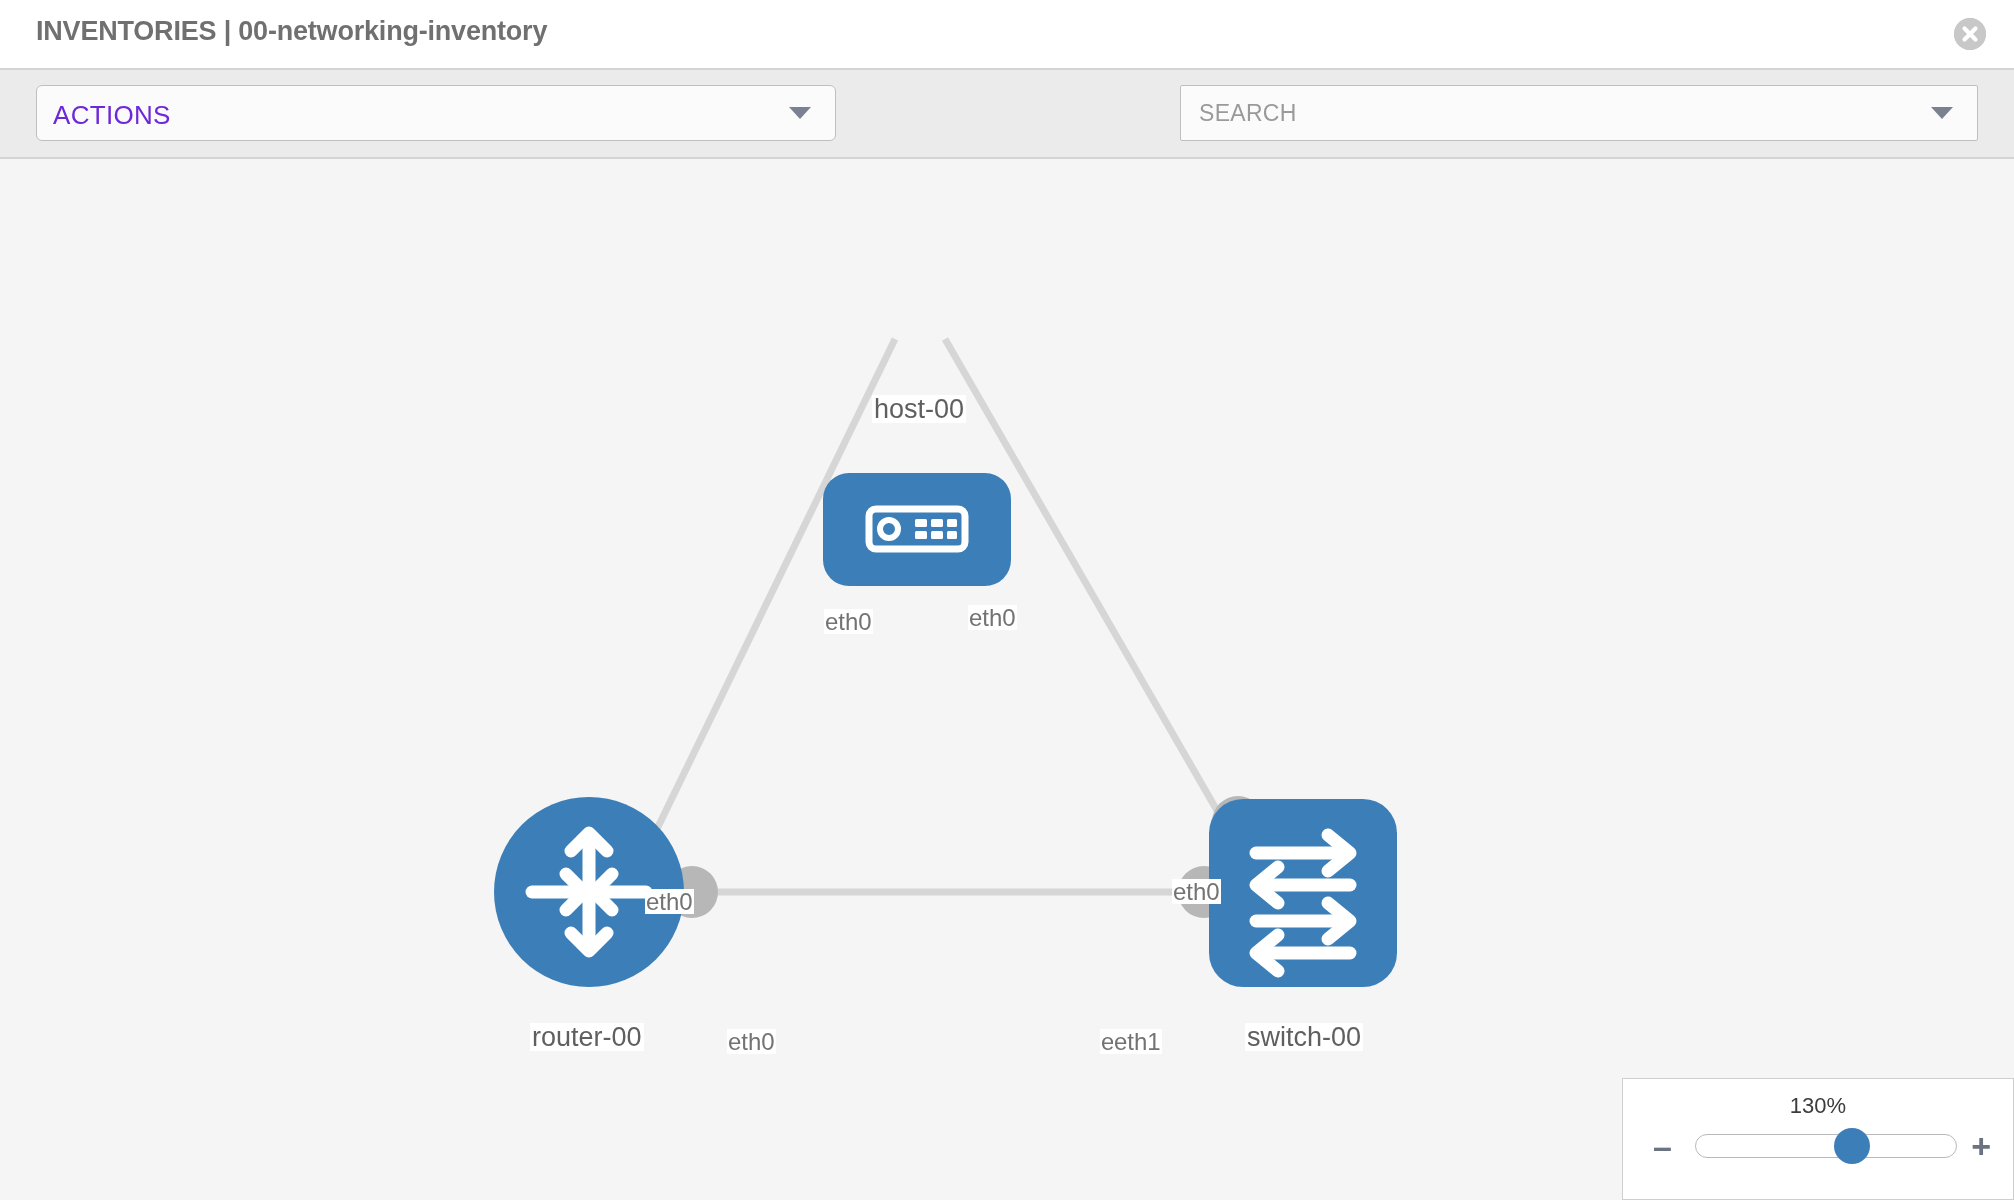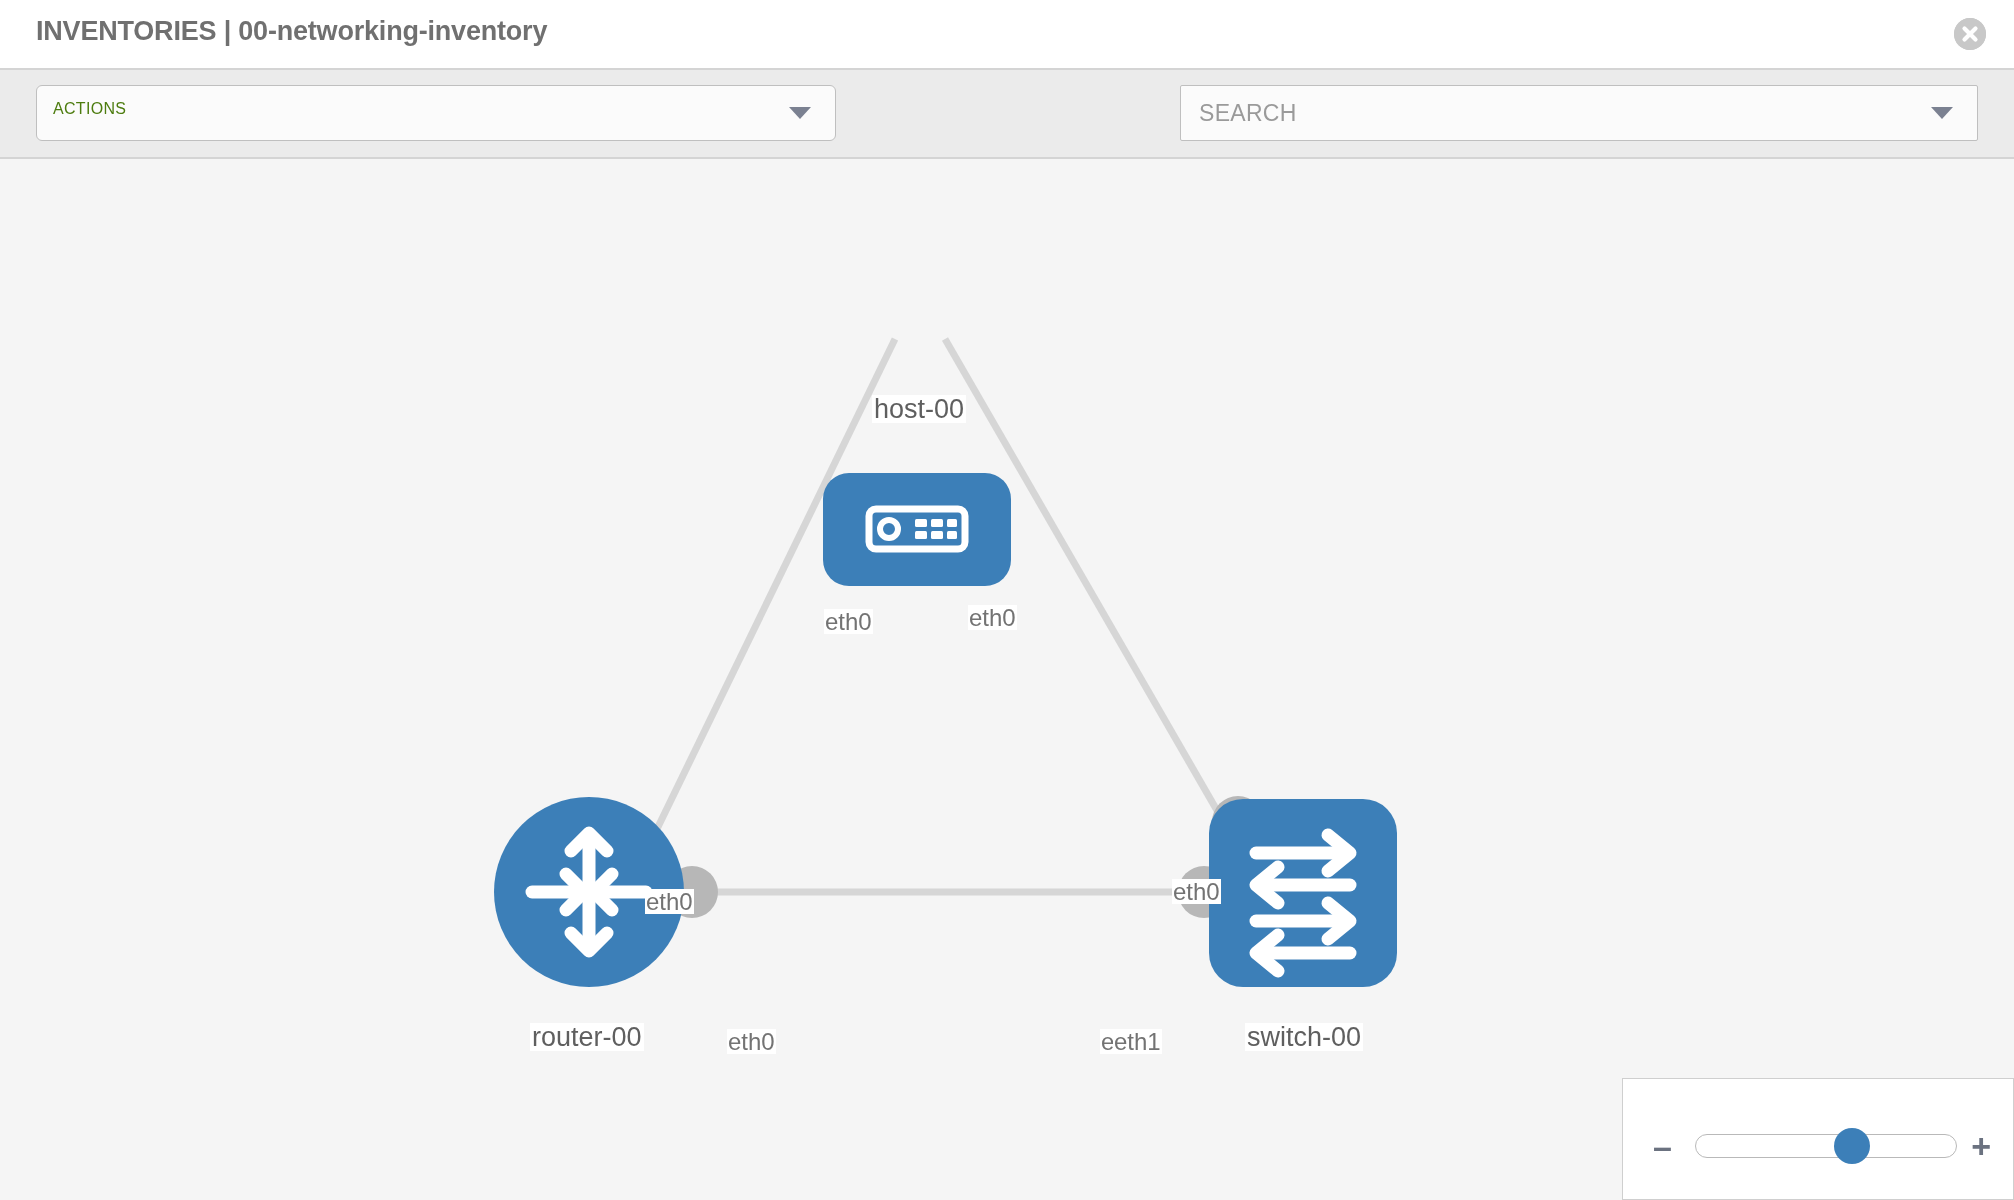--- a/index.html
+++ b/index.html
@@ -70,22 +70,22 @@
     height: 56px;
     background: #fbfbfb;
     border: 1.5px solid #bfbfbf;
     border-radius: 6px;
     box-sizing: border-box;
   }
   .actions-label {
     position: absolute;
     left: 16px;
     top: 14px;
-    font-size: 16px;
-    color: #4d7c0f;
+    font-size: 26px;
+    color: #6d28d9;
     letter-spacing: 0.3px;
   }
   .caret {
     position: absolute;
     right: 24px;
     top: 50%;
     transform: translateY(-50%);
     width: 0; height: 0;
     border-left: 11px solid transparent;
     border-right: 11px solid transparent;
@@ -336,20 +336,21 @@
 
     <div class="iface-label" style="left:968px; top:446px;">eth0</div>
     <div class="iface-label" style="left:1172px; top:720px;">eth0</div>
 
     <div class="iface-label" style="left:727px; top:870px;">eth0</div>
     <div class="iface-label" style="left:1100px; top:870px;">eth0</div>
     <div class="iface-label" style="left:1113px; top:870px;">eth1</div>
   </div>
 
   <div class="zoom-panel">
+    <div class="zoom-pct">130%</div>
     <div class="zoom-minus">–</div>
     <div class="zoom-track">
       <div class="zoom-thumb" id="zoom-thumb" style="left: 138px;"></div>
     </div>
     <div class="zoom-plus">+</div>
   </div>
 
 </div>
 
 </body></html>

